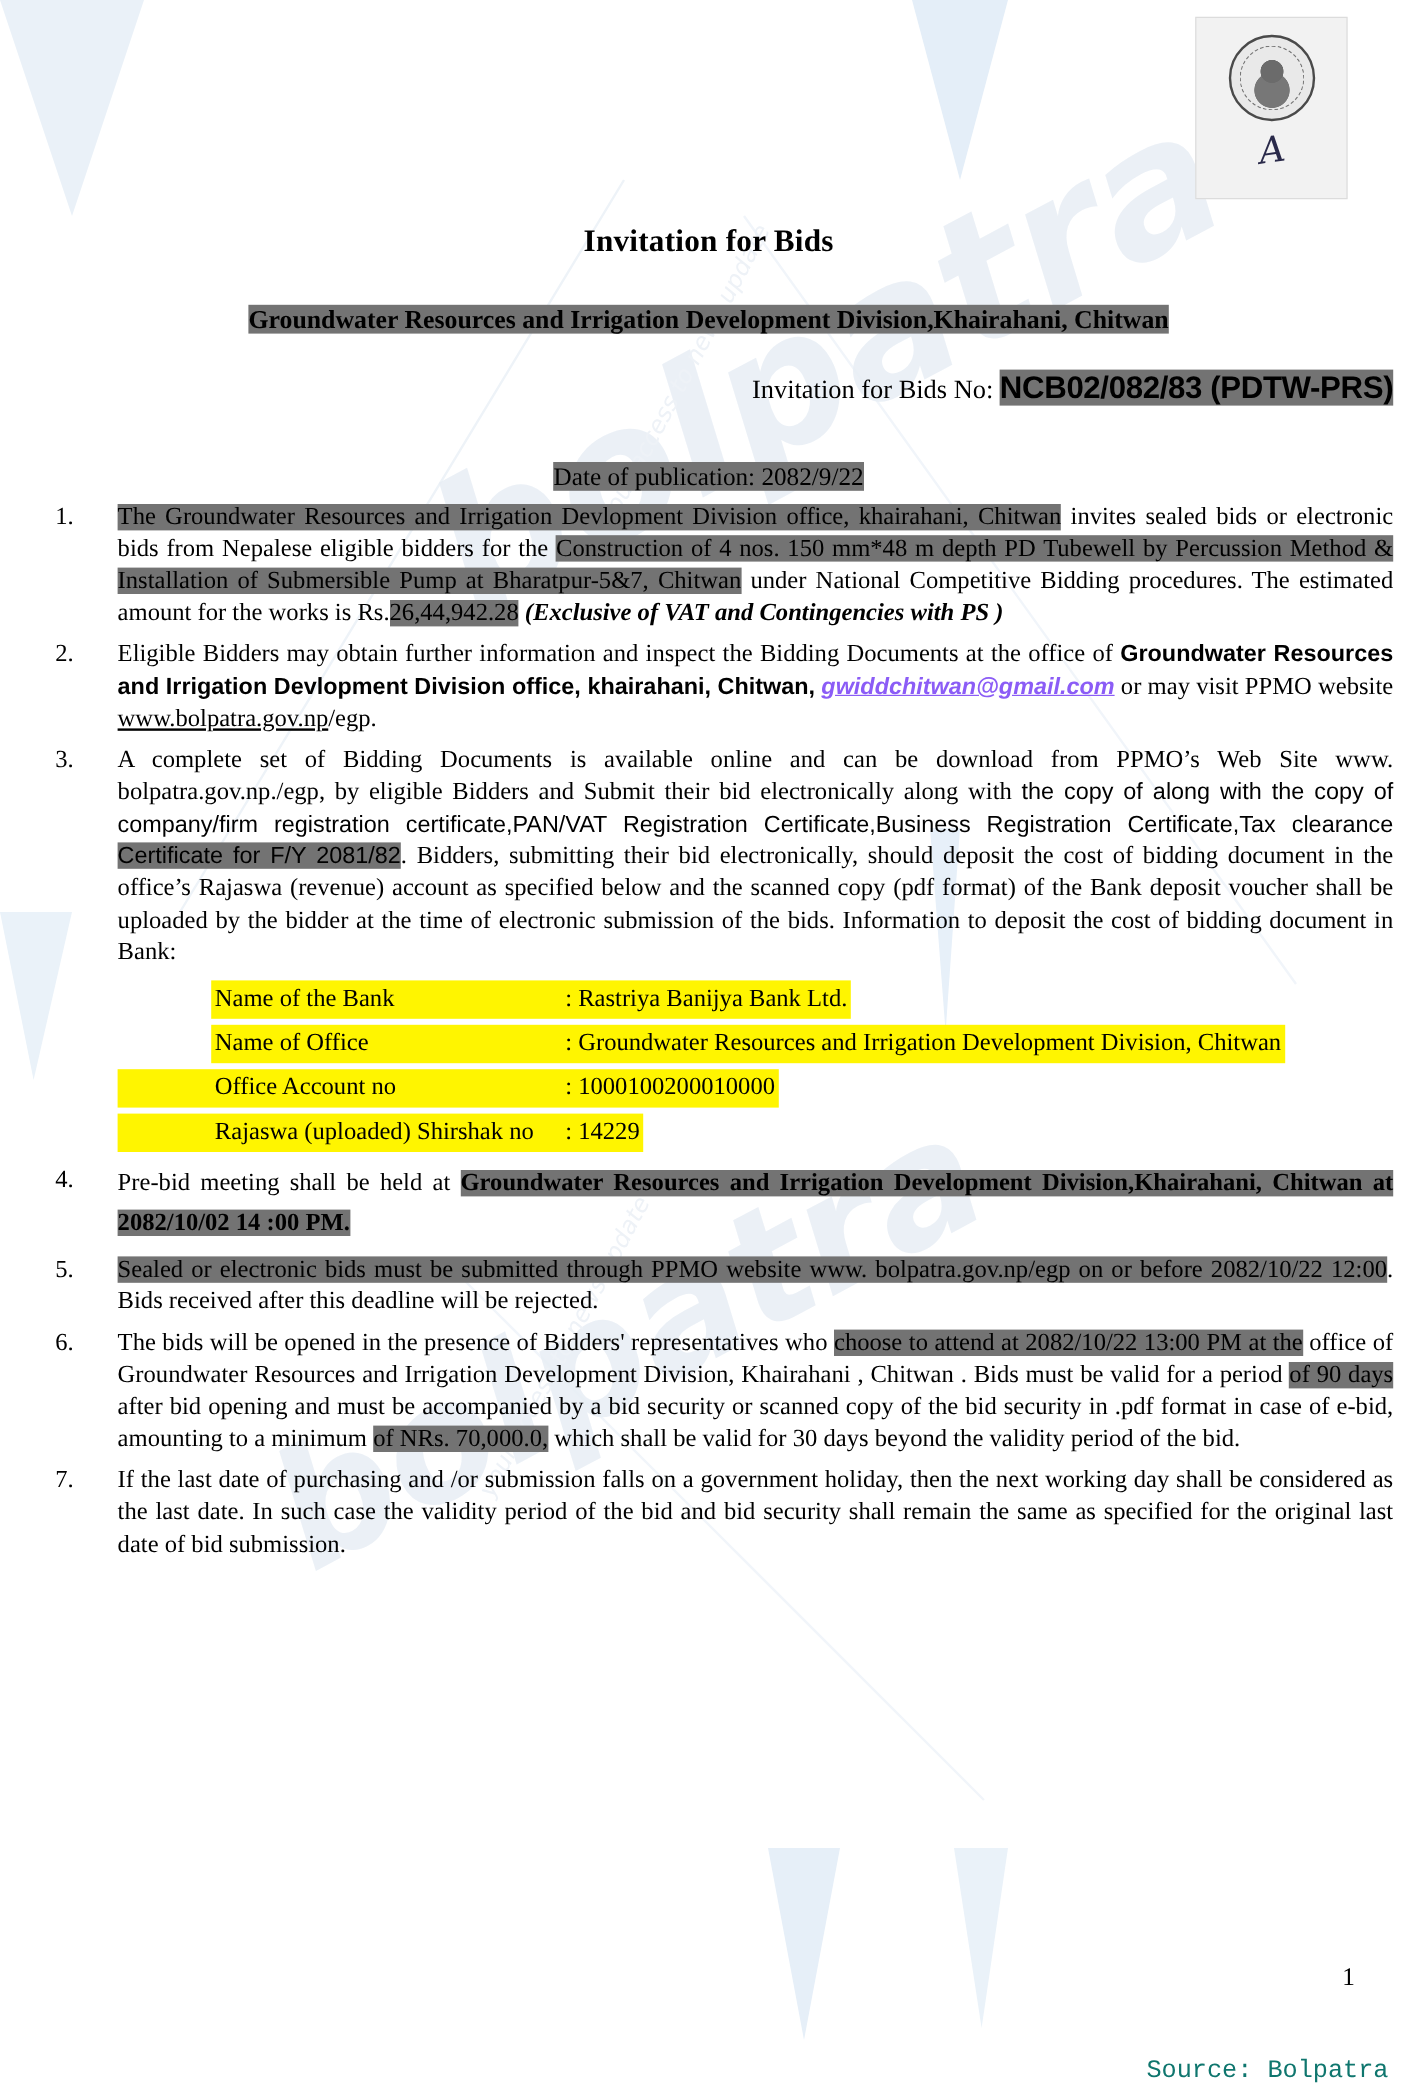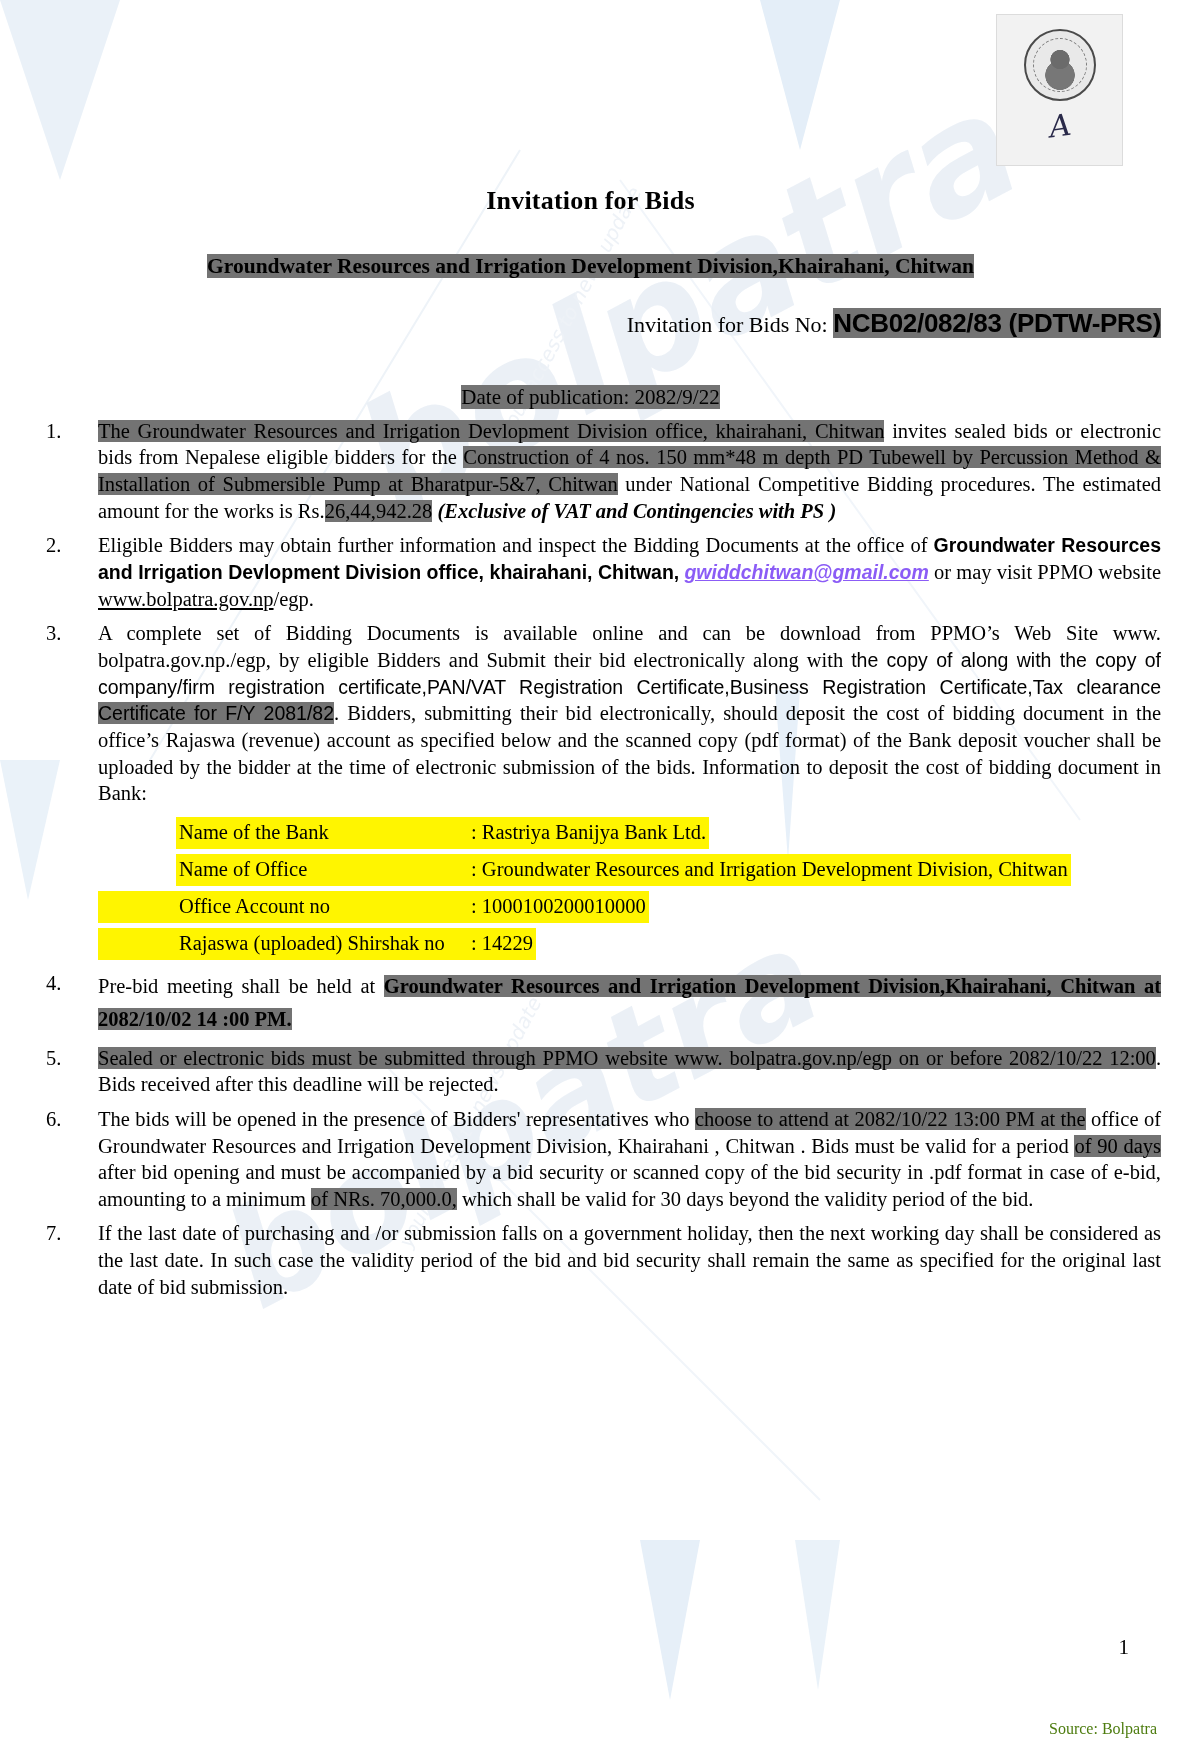--- a/index.html
+++ b/index.html
@@ -204,23 +204,23 @@
     position: absolute;
     right: 52px;
     bottom: 90px;
     font-size: 21px;
     z-index: 3;
   }
   .source {
     position: absolute;
     right: 24px;
     bottom: 12px;
-    font-size: 16px;
-    color: #4d7c0f;
-    font-family: Liberation Serif, serif;
+    font-size: 21px;
+    color: #0f766e;
+    font-family: Liberation Mono, monospace;
     z-index: 3;
   }
 </style>
 </head>
 <body>
 
 <div class="page">
 
   <svg class="bg-art" width="1181" height="1750">
     <polygon points="0,0 120,0 60,180" fill="#eaf1f8"></polygon>

